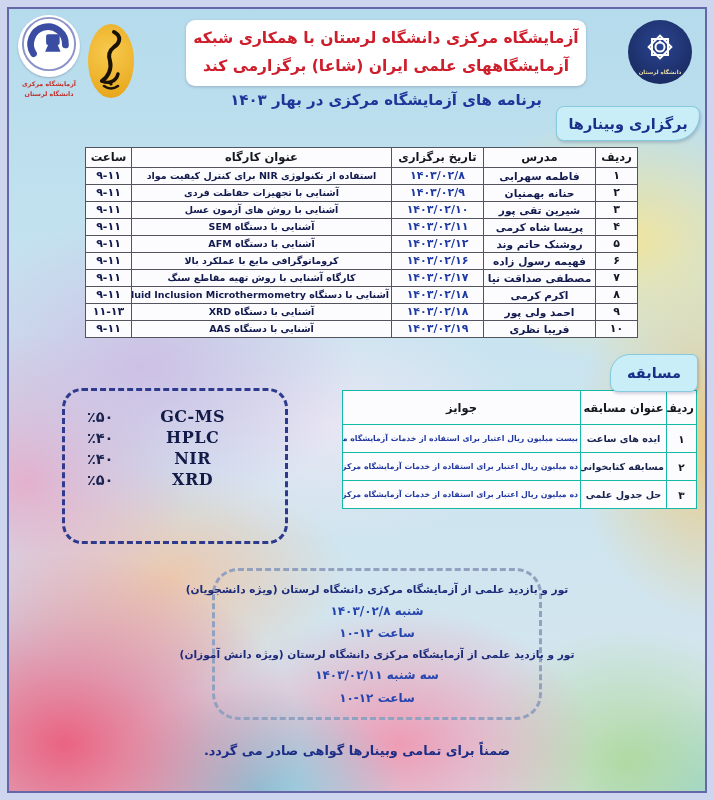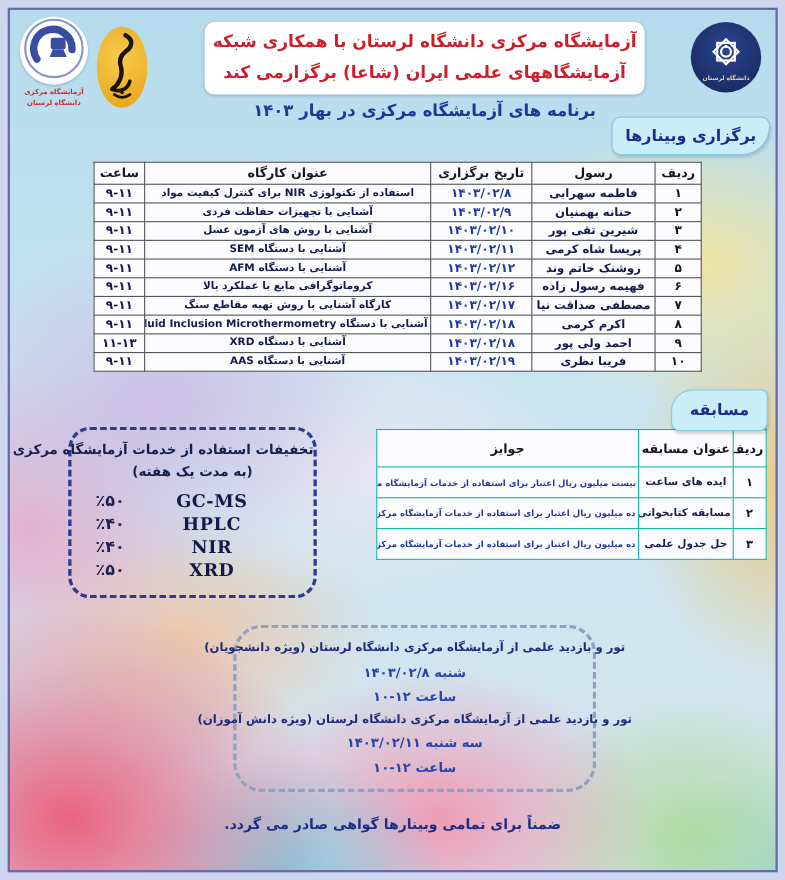--- a/index.html
+++ b/index.html
@@ -144,21 +144,21 @@
     <colgroup>
         <col style="width:42px">
         <col style="width:112px">
         <col style="width:92px">
         <col style="width:260px">
         <col style="width:46px">
       </colgroup>
     <tbody>
         <tr>
       <th>ردیف</th>
-      <th>رسول</th>
+      <th>مدرس</th>
       <th>تاریخ برگزاری</th>
       <th>عنوان کارگاه</th>
       <th>ساعت</th>
     </tr>
     <tr>
           <td class="no">۱</td>
           <td class="instr">فاطمه سهرابی</td>
           <td class="date"><span class="ltr">۱۴۰۳/۰۲/۸</span></td>
           <td class="wtitle">استفاده از تکنولوژی NIR برای کنترل کیفیت مواد</td>
           <td class="time"><span class="ltr">۹-۱۱</span></td>
@@ -255,24 +255,20 @@
         </tr>
     <tr>
           <td class="cno">۳</td>
           <td class="ctitle">حل جدول علمی</td>
           <td class="cprize">ده میلیون ریال اعتبار برای استفاده از خدمات آزمایشگاه مرکزی (۵ نفر)</td>
         </tr>
   </tbody>
     </table>
 
   <div class="disc-box">
-    <div class="disc-title">
-      <div>تخفیفات استفاده از خدمات آزمایشگاه مرکزی</div>
-      <div>(به مدت یک هفته)</div>
-    </div>
     <div class="disc-rows">
       <div class="disc-row">
           <span class="disc-pct"><span class="ltr">٪۵۰</span></span>
           <span class="disc-svc">GC-MS</span>
         </div>
       <div class="disc-row">
           <span class="disc-pct"><span class="ltr">٪۴۰</span></span>
           <span class="disc-svc">HPLC</span>
         </div>
       <div class="disc-row">

